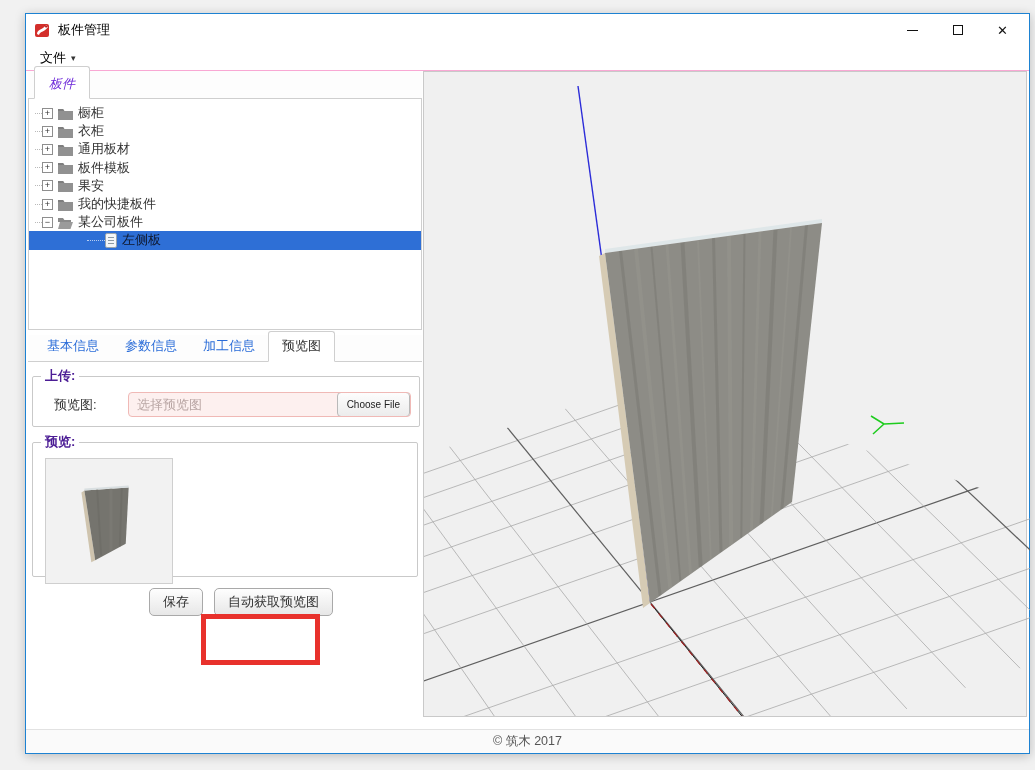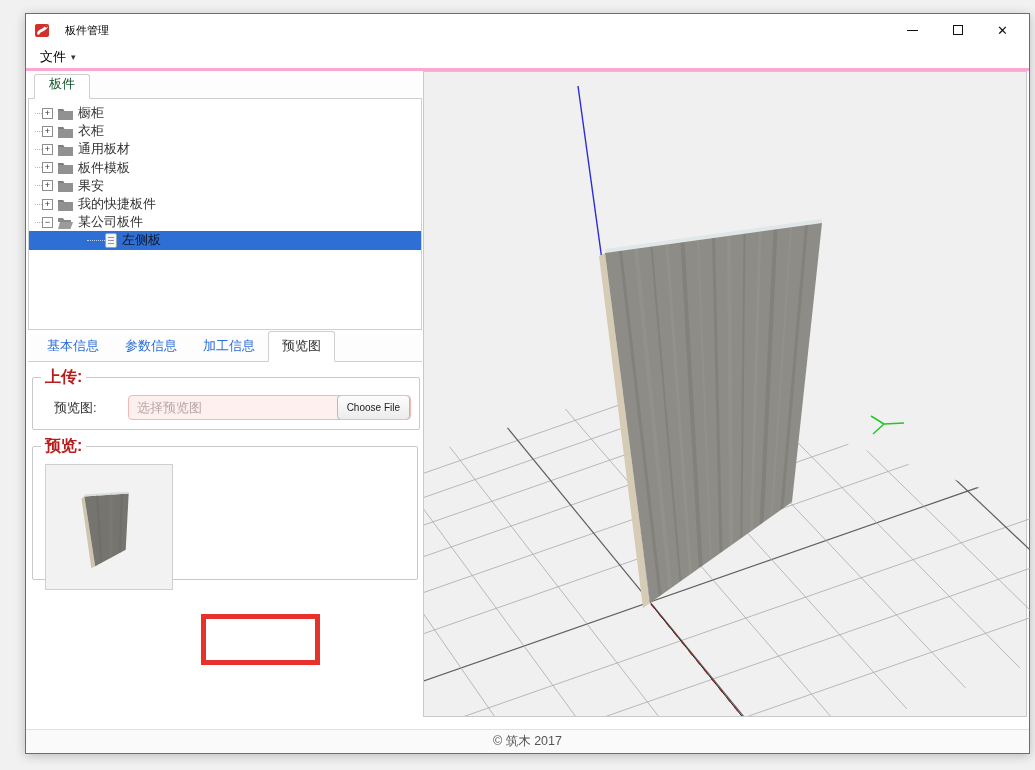--- a/index.html
+++ b/index.html
@@ -10,43 +10,43 @@
     font-size:13px; color:#333;
   }
   .window {
     position:absolute; left:25px; top:13px; width:1005px; height:741px;
     background:#fff; border:1px solid #1d82d2;
     box-shadow:0 2px 10px rgba(0,0,0,.22);
   }
   
   .titlebar { height:32px; display:flex; align-items:center; background:#fff; position:relative; }
   .app-icon { width:17px; height:16px; margin-left:8px; }
-  .title-text { margin-left:14px; font-size:11px; color:#000; }
+  .title-text { margin-left:7px; font-size:13px; color:#000; }
   .win-controls { position:absolute; right:4px; top:0; height:32px; display:flex; }
   .win-btn { width:45px; height:32px; display:flex; align-items:center; justify-content:center; cursor:default; }
   .glyph-min { width:11px; border-top:1px solid #111; }
   .glyph-max { width:10px; height:10px; border:1px solid #111; }
   .glyph-close { font-size:13px; color:#111; line-height:1; }
   
-  .menubar { height:25px; display:flex; align-items:center; padding-left:8px; border-bottom:3px solid #f9a8d4; background:#fff; }
+  .menubar { height:25px; display:flex; align-items:center; padding-left:8px; border-bottom:1px solid #f9a8d4; background:#fff; }
   .menu-item { display:flex; align-items:center; gap:5px; padding:2px 6px; color:#000; }
   .menu-caret { font-size:9px; color:#333; }
   
   .main { position:absolute; left:1px; top:57px; right:1px; bottom:36px; display:flex; }
   .left-col { width:395px; padding-left:1px; position:relative; }
   .viewport {
     position:absolute; left:396px; top:0; right:1px; bottom:0;
     background:#f0f0f0; border:1px solid #c9c9c9;
   }
   .viewport svg { display:block; }
   
   .tabrow1 { height:28px; border-bottom:1px solid #cfcfcf; padding-left:6px; display:flex; align-items:flex-end; background:#fdfdfd; }
   .tab-panel {
     border:1px solid #cfcfcf; border-bottom:1px solid #fff; margin-bottom:-1px;
-    background:#fff; padding:0 14px 5px; border-radius:3px 3px 0 0; color:#14532d;
+    background:#fff; padding:8px 14px 5px; border-radius:3px 3px 0 0; color:#6d28d9;font-style:italic;
   }
   .treebox { height:231px; border:1px solid #cfcfcf; border-top:none; background:#fff; overflow:hidden; position:relative; padding-top:5px; }
   .tree-guide { position:absolute; left:14px; top:12px; height:133px; border-left:1px dotted #b9b9b9; }
   .tree-row { height:18.2px; display:flex; align-items:center; position:relative; background:#fff; }
   .tree-dash { width:7px; margin-left:6px; border-top:1px dotted #b9b9b9; }
   .expander {
     width:11px; height:11px; border:1px solid #8e8e8e; background:#fff;
     font-size:9px; line-height:9px; text-align:center; color:#333; flex:none;
   }
   .tree-ficon { width:15px; height:13px; margin-left:5px; flex:none; }
@@ -59,21 +59,21 @@
   
   .tabrow2 { height:27px; border-bottom:1px solid #cfcfcf; display:flex; align-items:flex-end; padding-left:6px; background:#fdfdfd; margin-top:5px; }
   .tab2 { padding:5px 13px 6px; color:#2a6cd8; cursor:default; }
   .tab2.active {
     color:#333; background:#fff; border:1px solid #cfcfcf; border-bottom:1px solid #fff;
     margin-bottom:-1px; border-radius:3px 3px 0 0;
   }
   
   .form-area { padding:5px 4px 0 4px; }
   fieldset { border:1px solid #c9c9c9; border-radius:2px; padding:4px 8px 9px; margin-bottom:6px; }
-  legend { font-weight:bold; color:#b91c1c; padding:0 4px; font-size:16px;margin-top:36px; }
+  legend { font-weight:bold; color:#4c1d95; padding:0 4px; font-size:13px;margin-top:36px; }
   .upload-row { display:flex; align-items:center; margin-top:3px;margin-left:13px; }
   .upload-label { width:74px; color:#333; }
   .file-wrap {
     flex:none; width:283px; height:25px; display:flex; align-items:center;
     border:1px solid #f0b9b6; border-radius:4px; background:#fdf0ef; overflow:hidden;
   }
   .file-text { flex:1; padding-left:8px; background:transparent; border:none; outline:none; font-size:13px; color:#555; font-family:inherit; }
   .file-text::placeholder { color:#b9a6a4; }
   .file-btn {
     flex:none; height:25px; padding:0 9px; border:1px solid #b9b9b9; border-radius:4px;
@@ -243,20 +243,24 @@
             <rect x="0" y="0" width="128" height="126" fill="#f2f2f2"></rect>
             <polygon points="36,34 39,32 50,103 46,105" fill="#cfc4ae"></polygon>
             <polygon points="39,32 84,29 81,86 50,103" fill="#75746e"></polygon>
             <polygon points="39,32 84,29 84,27 39,30" fill="#d9dfe1"></polygon>
             <line x1="52" y1="31" x2="56" y2="98" stroke="#6a6963" stroke-width="2" opacity="0.5"></line>
             <line x1="66" y1="30" x2="66" y2="93" stroke="#807f79" stroke-width="3" opacity="0.5"></line>
             <line x1="77" y1="30" x2="75" y2="89" stroke="#6a6963" stroke-width="2" opacity="0.5"></line>
           </svg>
         </fieldset>
 
+        <div class="btn-row">
+          <button class="btn">保存</button>
+          <button class="btn">自动获取预览图</button>
+        </div>
       </div>
 
       <div class="red-annotation"></div>
     </div>
 
     <div class="viewport">
       <svg id="scene" width="606" height="644" viewBox="0 0 606 644">
         <defs>
           <clipPath id="gclip">
               <polygon points="0,383 230,308 607,433 607,645 0,645"></polygon>

